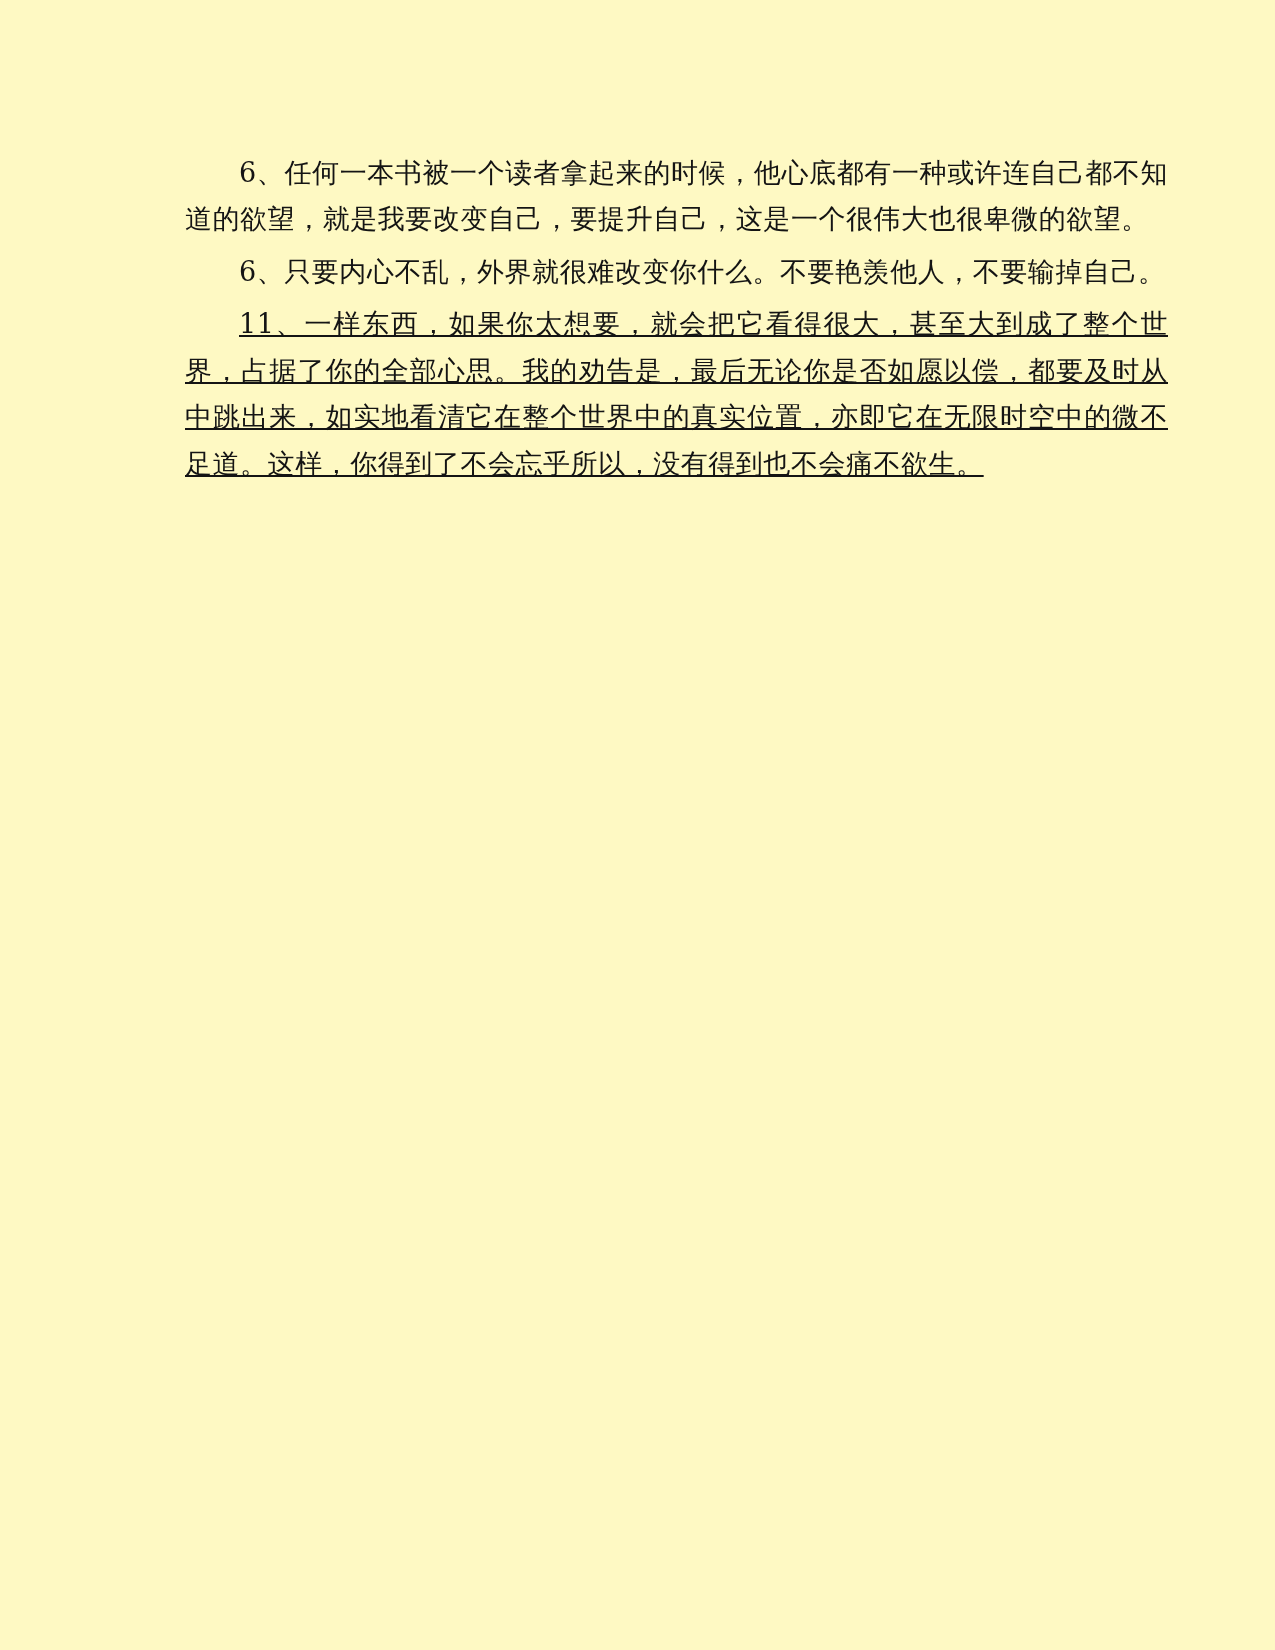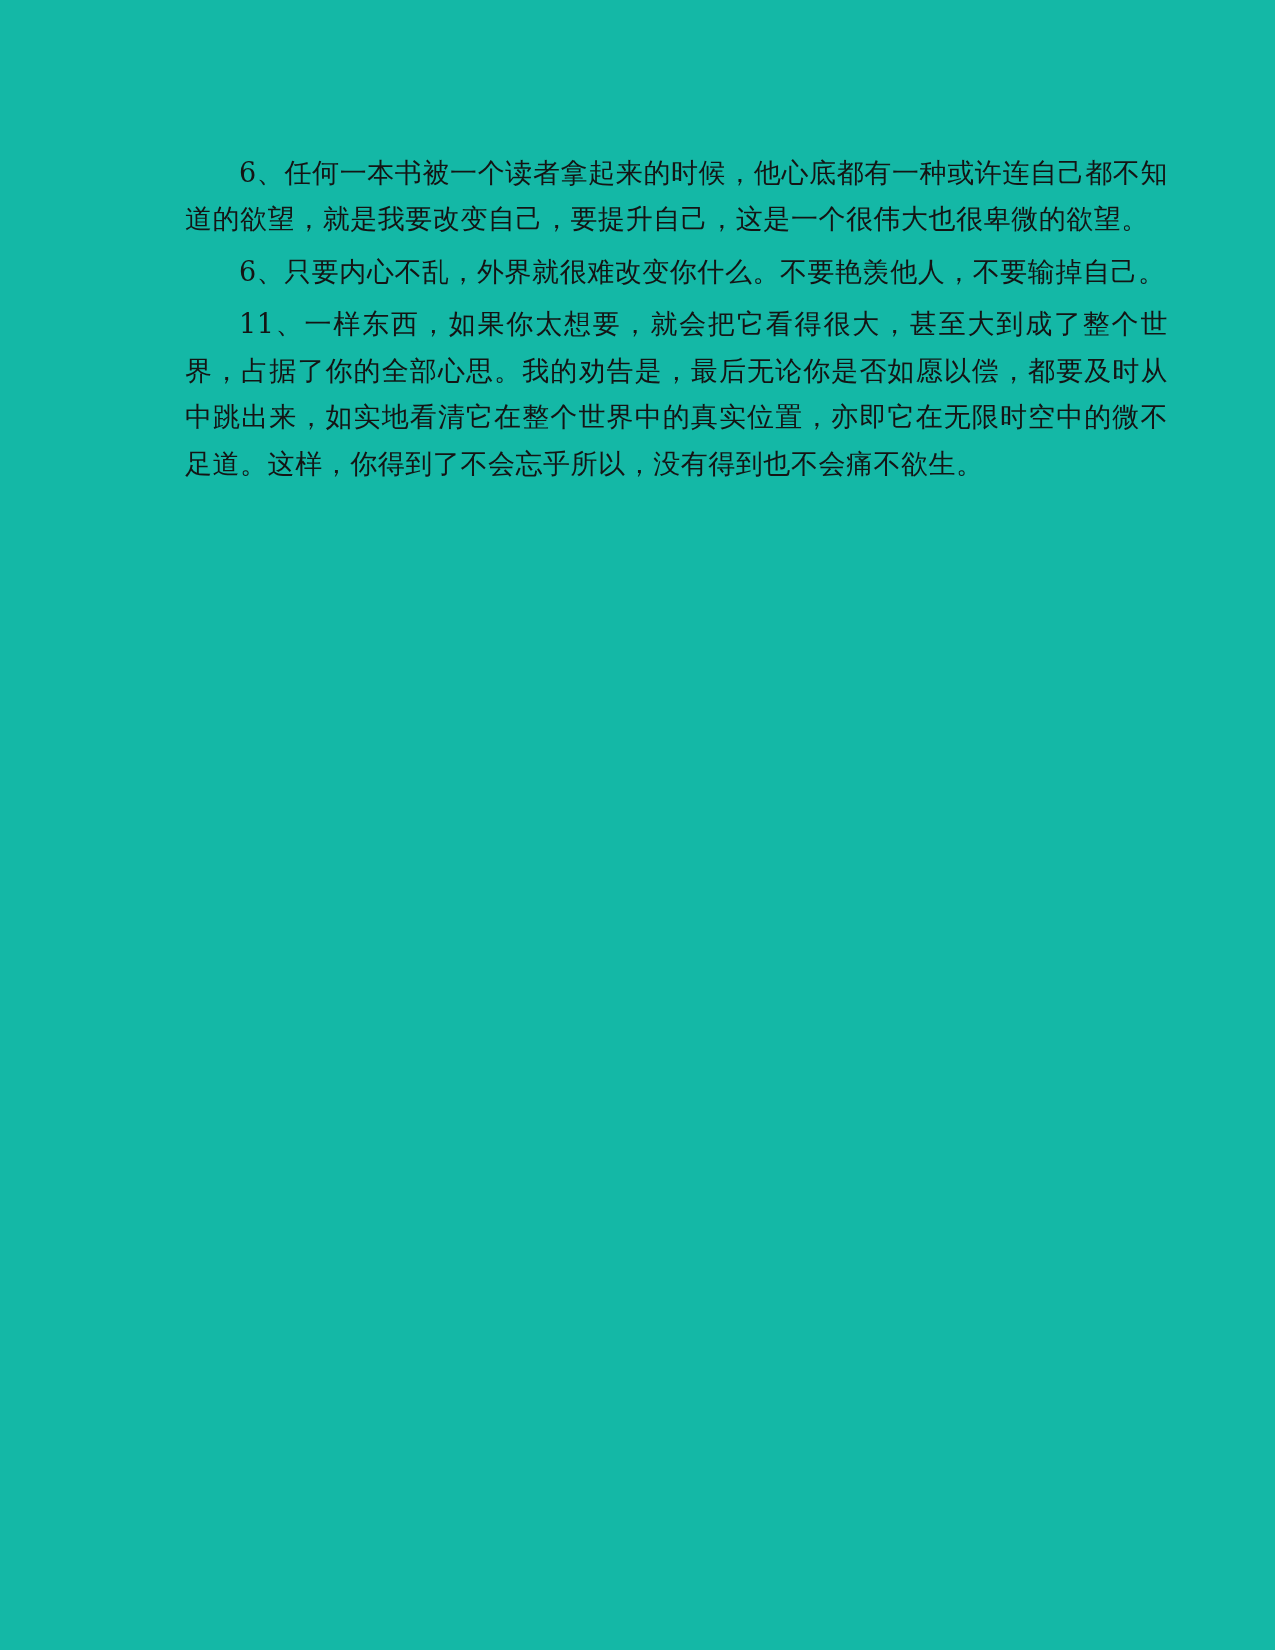--- a/index.html
+++ b/index.html
@@ -12,38 +12,39 @@
     height: 1650px;
     font-family: "DejaVu Serif", "Liberation Serif", serif;
     color: #1a1a1a;
     overflow: hidden;
   }
   .page {
     box-sizing: border-box;
     width: 1275px;
     height: 1650px;
     padding: 150px 107px 120px 185px;
-    background: #14b8a6;
+    background: #fef9c3;
   }
   .doc-body {
     display: block;
   }
   .para {
     margin: 0 0 6px 0;
     text-indent: 2em;
     font-size: 27px;
     line-height: 1.72;
     letter-spacing: 0.02em;
     text-align: justify;
     text-justify: inter-character;
     color: #141414;
     word-break: break-all;
   }
   .para:last-child {
     margin-bottom: 0;
+    text-decoration: underline;
   }
 </style>
 </head>
 <body>
 
 <div class="page">
   <div class="doc-body">
     <p class="para">6、任何一本书被一个读者拿起来的时候，他心底都有一种或许连自己都不知道的欲望，就是我要改变自己，要提升自己，这是一个很伟大也很卑微的欲望。</p>
     <p class="para">6、只要内心不乱，外界就很难改变你什么。不要艳羡他人，不要输掉自己。</p>
     <p class="para">11、一样东西，如果你太想要，就会把它看得很大，甚至大到成了整个世界，占据了你的全部心思。我的劝告是，最后无论你是否如愿以偿，都要及时从中跳出来，如实地看清它在整个世界中的真实位置，亦即它在无限时空中的微不足道。这样，你得到了不会忘乎所以，没有得到也不会痛不欲生。</p>

